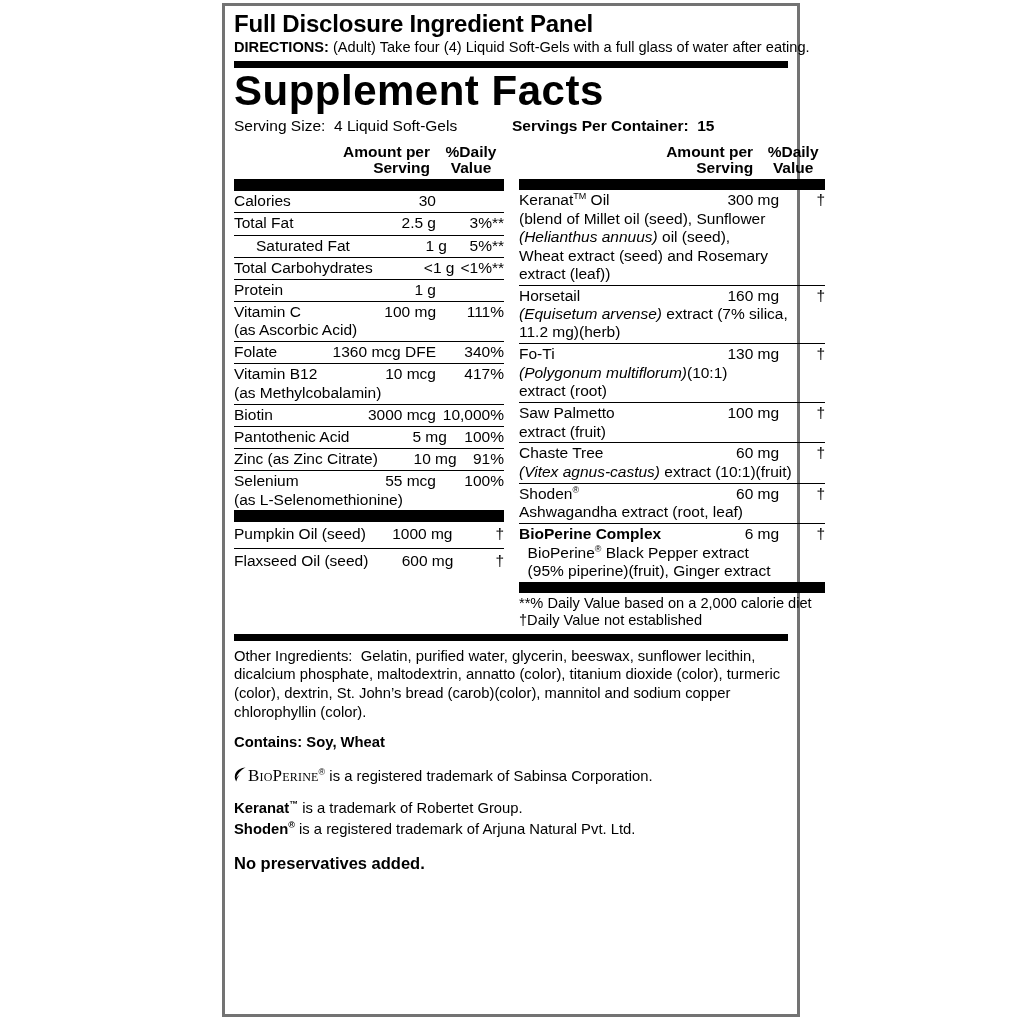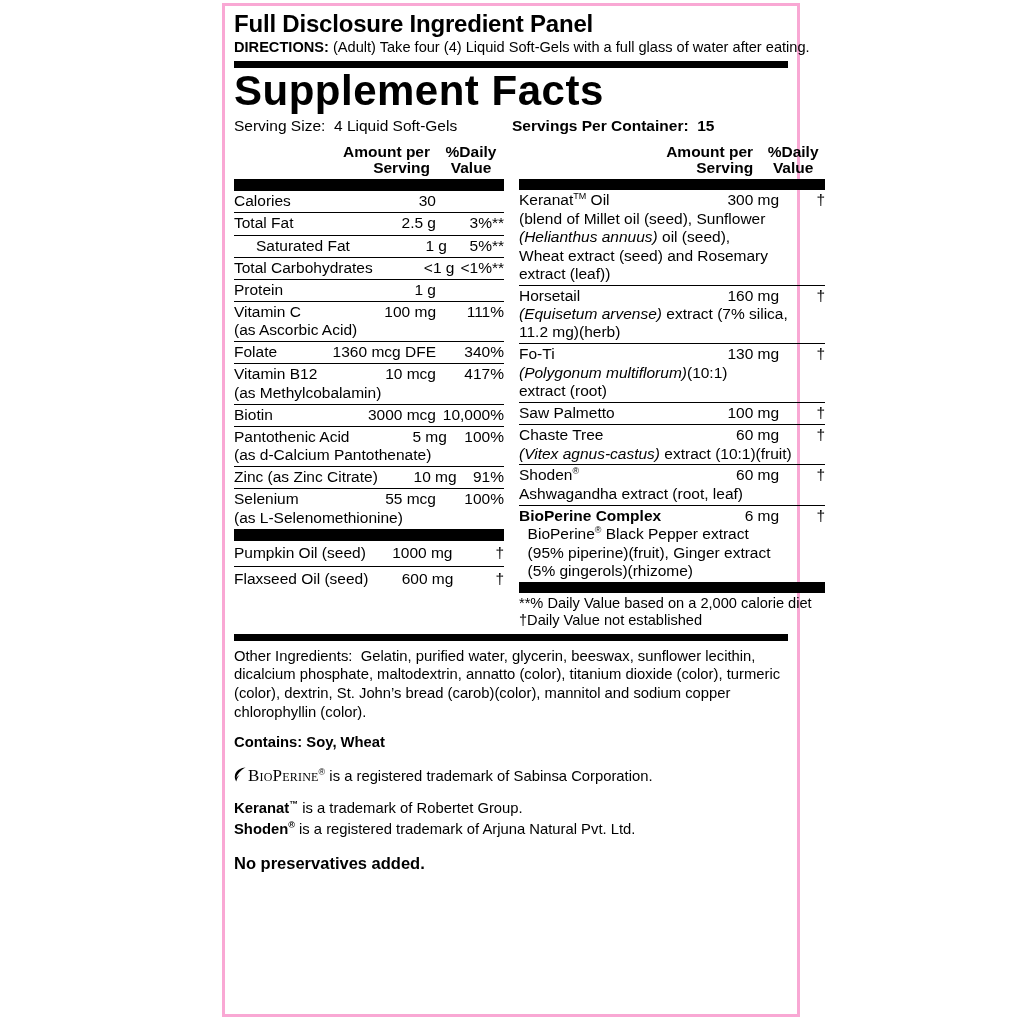--- a/index.html
+++ b/index.html
@@ -11,21 +11,21 @@
     -webkit-font-smoothing:antialiased;
   }
   .page{position:relative;width:1024px;height:1024px;overflow:hidden;}
 
   
   .panel{
     position:absolute;
     left:222px; top:3px;
     width:578px;
     height:1014px;
-    border:3px solid #f9a8d4;
+    border:3px solid #737373;
     box-sizing:border-box;
     background:#fff;
   }
 
   .pad{padding:0 9px;}
 
   
   .fdip-title{
     font-size:24px;font-weight:bold;letter-spacing:-0.2px;
     line-height:1.08;margin-top:5px;
@@ -219,21 +219,20 @@
                 <div class="amt amt-l">3000 mcg</div>
                 <div class="dv">10,000%</div>
               </div>
             </div>
             <div class="row">
               <div class="line1">
                 <div class="nm">Pantothenic Acid</div>
                 <div class="amt amt-l">5 mg</div>
                 <div class="dv">100%</div>
               </div>
-              <div class="sub">(as d-Calcium Pantothenate)</div>
             </div>
             <div class="row">
               <div class="line1">
                 <div class="nm">Zinc (as Zinc Citrate)</div>
                 <div class="amt amt-l">10 mg</div>
                 <div class="dv">91%</div>
               </div>
             </div>
             <div class="row nb">
               <div class="line1">
@@ -306,20 +305,21 @@
               </div>
               <div class="sub"><span class="it">(Polygonum multiflorum)</span><span>(10:1)</span></div>
               <div class="sub"><span>extract (root)</span></div>
             </div>
             <div class="row">
               <div class="line1">
                 <div class="nm">Saw Palmetto</div>
                 <div class="amt amt-r">100 mg</div>
                 <div class="dv-r">†</div>
               </div>
+              <div class="sub"><span>extract (fruit)</span></div>
             </div>
             <div class="row">
               <div class="line1">
                 <div class="nm">Chaste Tree</div>
                 <div class="amt amt-r">60 mg</div>
                 <div class="dv-r">†</div>
               </div>
               <div class="sub"><span class="it">(Vitex agnus-castus)</span><span> extract (10:1)(fruit)</span></div>
             </div>
             <div class="row">
@@ -331,21 +331,20 @@
               <div class="sub"><span>Ashwagandha extract (root, leaf)</span></div>
             </div>
             <div class="row nb">
               <div class="line1">
                 <div class="nm bd">BioPerine Complex</div>
                 <div class="amt amt-r">6 mg</div>
                 <div class="dv-r">†</div>
               </div>
               <div class="sub"><span>&nbsp;&nbsp;BioPerine</span><sup>®</sup><span> Black Pepper extract</span></div>
               <div class="sub"><span>&nbsp;&nbsp;(95% piperine)(fruit), Ginger extract</span></div>
-              <div class="sub"><span>&nbsp;&nbsp;(5% gingerols)(rhizome)</span></div>
             </div>
           </div>
         <div class="blackbar-sm"></div>
         <div id="table-footnotes" class="foot">
             <div>**% Daily Value based on a 2,000 calorie diet</div>
             <div>†Daily Value not established</div>
           </div>
       </div>
     </div>
 

